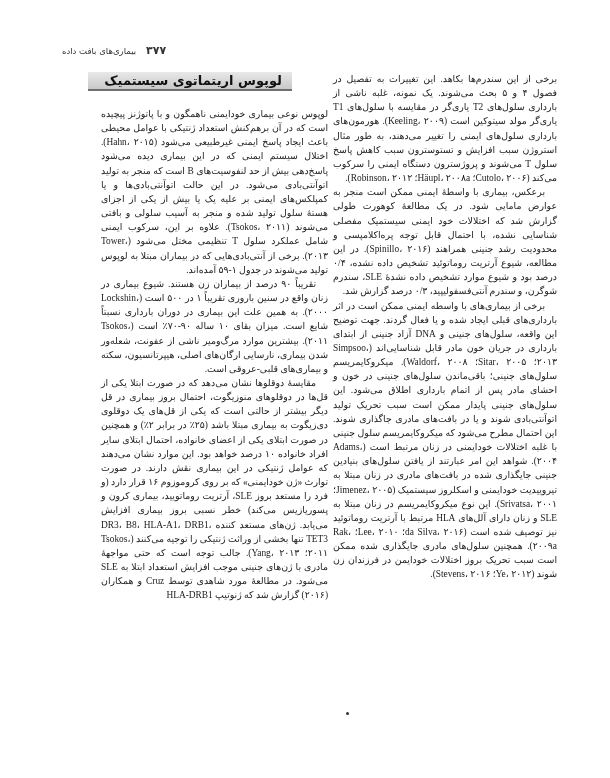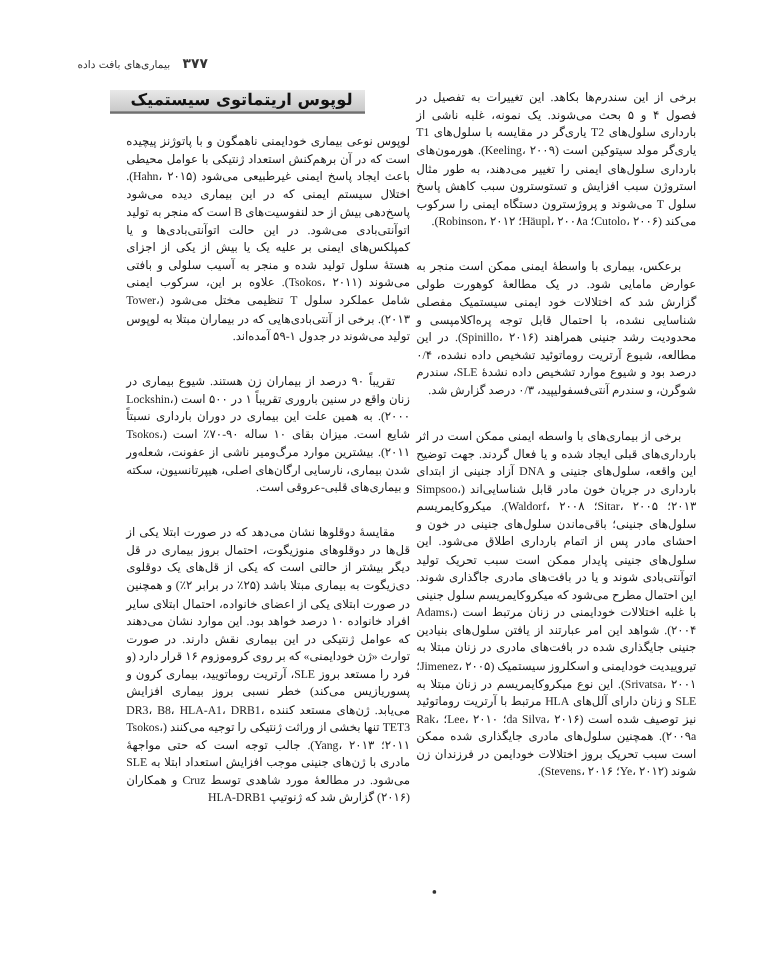--- a/index.html
+++ b/index.html
@@ -13,21 +13,21 @@
       direction: rtl; text-align: right; font-size: 8.5px; color: #333;
       display: flex; flex-direction: row; align-items: baseline; gap: 10px; justify-content: flex-end;
     }
     .running-header .title { font-family: "DejaVu Sans", sans-serif; }
     .running-header .pnum { font-weight: bold; font-size: 11px; letter-spacing: 0.5px; font-family: "DejaVu Sans", sans-serif; }
     .col {
       position: absolute; direction: rtl; text-align: justify; text-align-last: right;
       font-size: 9.4px; line-height: 14.15px; font-family: "DejaVu Sans", sans-serif;
     }
     .col p { margin: 0; font-family: Liberation Serif, serif; }
-    .col p.indent { text-indent: 12px; margin-top: 22px; }
+    .col p.indent { text-indent: 12px; }
     .col-right { top: 72px; left: 333px; width: 224px; }
     .col-left { top: 107px; left: 101px; width: 227px; }
     .section-title-box {
       position: absolute; top: 72px; left: 88px; width: 204px; height: 19px;
       background: linear-gradient(#e8e8e8, #c9c9c9);
       border-bottom: 2px solid #6f6f6f;
       direction: rtl; display: flex; align-items: center; padding-right: 10px; box-sizing: border-box;
     }
     .section-title-box span {
       font-family: "DejaVu Sans", sans-serif; font-weight: bold; font-size: 13px; color: #111;

